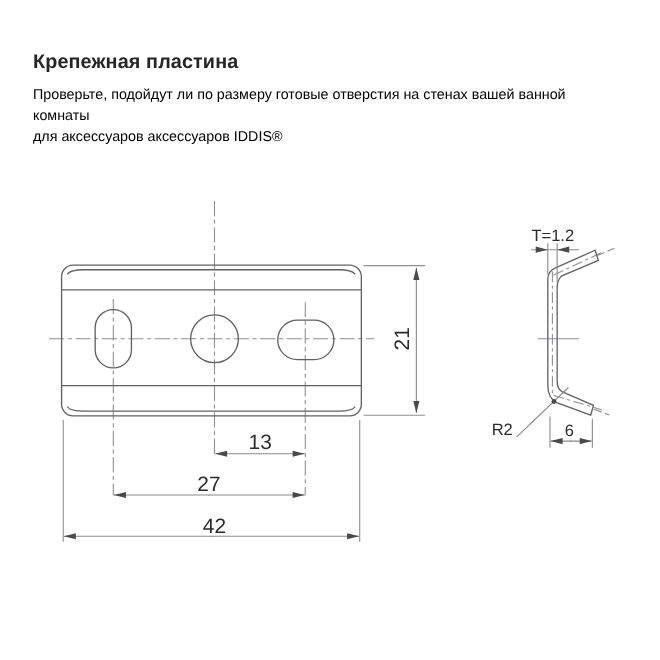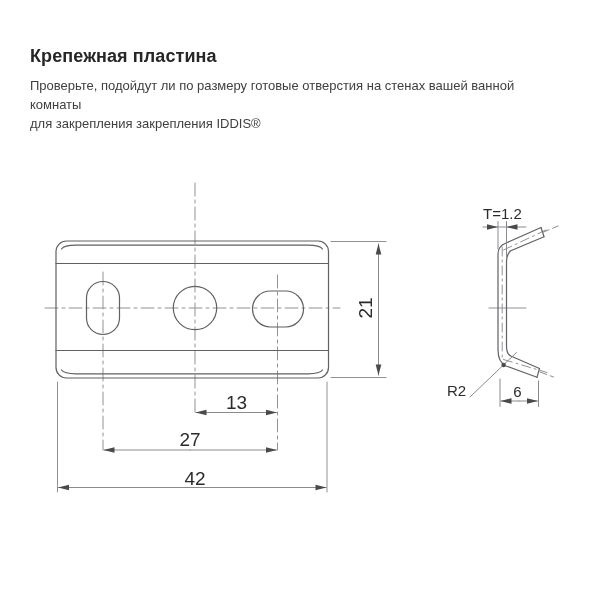--- a/index.html
+++ b/index.html
@@ -2,34 +2,34 @@
 <html><head>
 <meta charset="utf-8">
 <style>
   html,body{margin:0;padding:0;}
   body{
     width:600px;height:600px;background:#ffffff;position:relative;overflow:hidden;
     font-family:"Liberation Sans","DejaVu Sans",sans-serif;
   }
   .header{position:absolute;left:30px;top:46px;width:520px;}
   .title{font-size:18px;font-weight:bold;color:#262626;letter-spacing:.1px;}
-  .desc{margin-top:9px;font-size:13px;line-height:19px;color:#404040;}
+  .desc{margin-top:9px;font-size:13px;line-height:19px;color:#000000;}
   svg{position:absolute;left:0;top:0;}
   svg text{font-family:"Liberation Sans","DejaVu Sans",sans-serif;fill:#2b2b2b;}
   .dim-big{font-size:19px;}
   .dim-small{font-size:15px;}
 </style>
 </head>
 <body>
 
 <div class="header">
   <div class="title">Крепежная пластина</div>
   <div class="desc">
     <div>Проверьте, подойдут ли по размеру готовые отверстия на стенах вашей ванной комнаты</div>
-    <div>для закрепления закрепления IDDIS®</div>
+    <div>для аксессуаров аксессуаров IDDIS®</div>
   </div>
 </div>
 
 <svg width="600" height="600" viewBox="0 0 600 600">
   <defs>
     <marker id="arr" markerUnits="userSpaceOnUse" markerWidth="12" markerHeight="8" refX="11" refY="4" orient="auto">
       <path d="M0.5,1.2 L11.5,4 L0.5,6.8 z" fill="#4a4a4c"></path>
     </marker>
   </defs>
 

